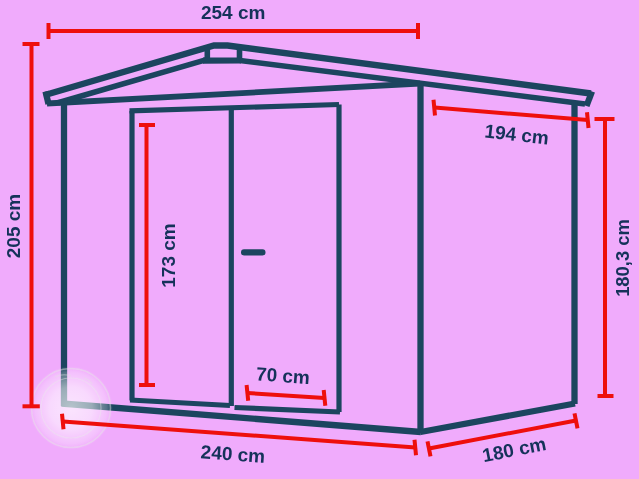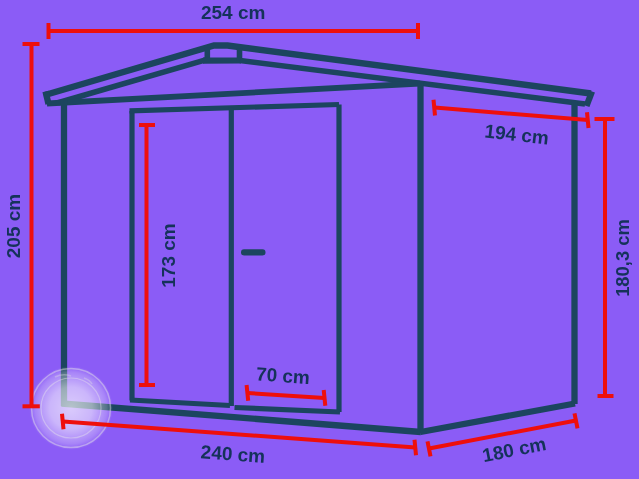--- a/index.html
+++ b/index.html
@@ -1,16 +1,16 @@
 <!DOCTYPE html>
 <html><head>
 <meta charset="utf-8">
 <style>
   html,body{margin:0;padding:0;background:#ffffff;}
-  .wrap{width:639px;height:479px;position:relative;overflow:hidden;background:#8b5cf6;}
+  .wrap{width:639px;height:479px;position:relative;overflow:hidden;background:#f0abfc;}
   text{font-family:"Liberation Sans",sans-serif;font-weight:bold;fill:#15325a;}
 </style>
 </head>
 <body>
 <div class="wrap">
 <svg width="639" height="479" viewBox="0 0 639 479" xmlns="http://www.w3.org/2000/svg">
 
   <g stroke="#1c455f" fill="none" stroke-width="6.3">
 
     <path d="M45 95 L214 45.5 L227.5 45.5 L591 93.5" stroke-width="6.5"></path>

